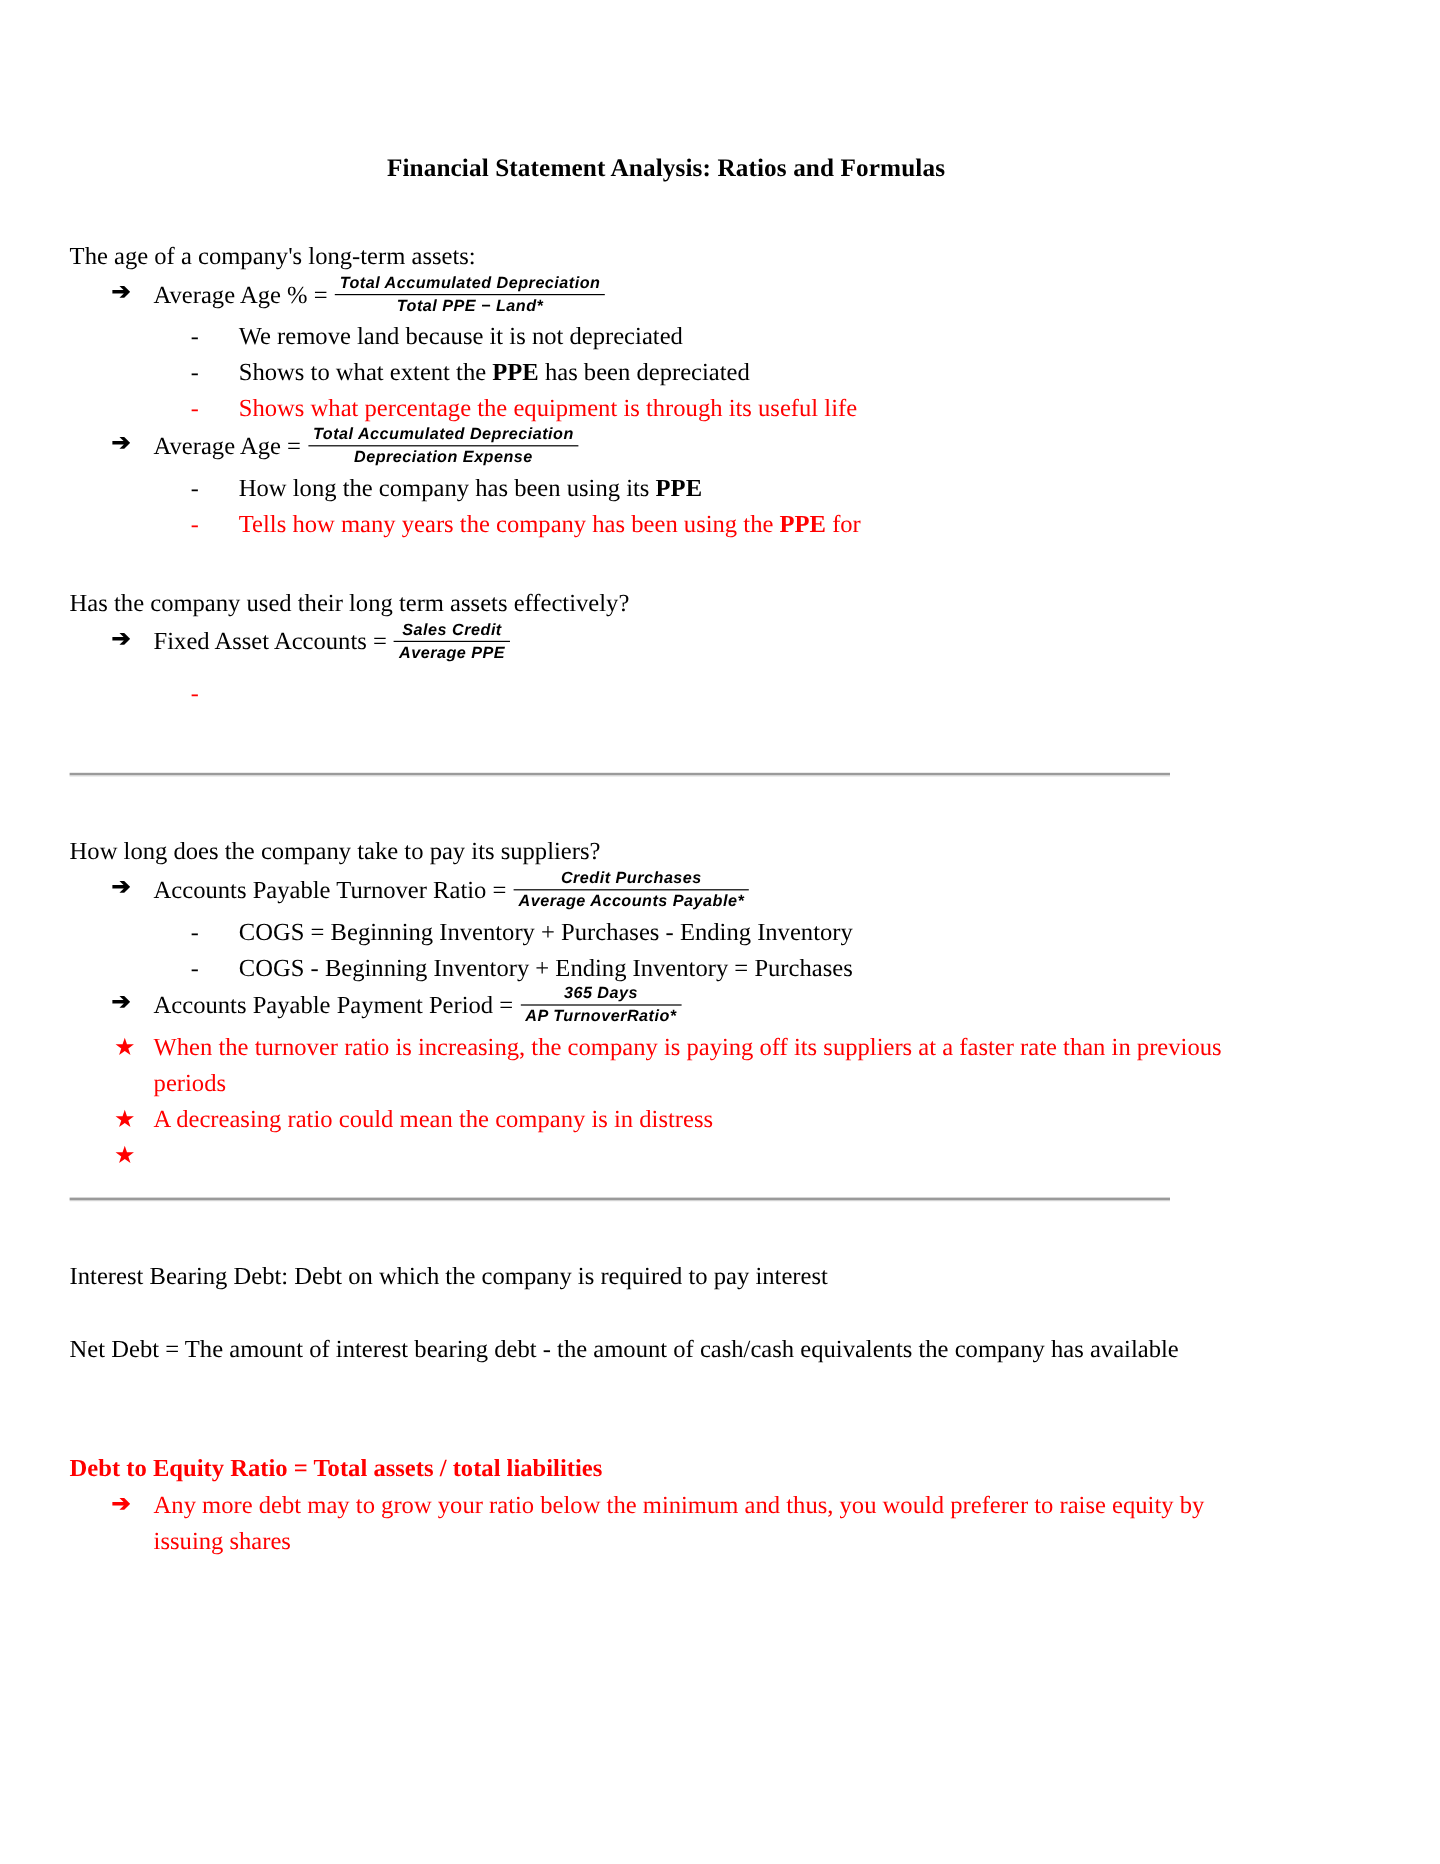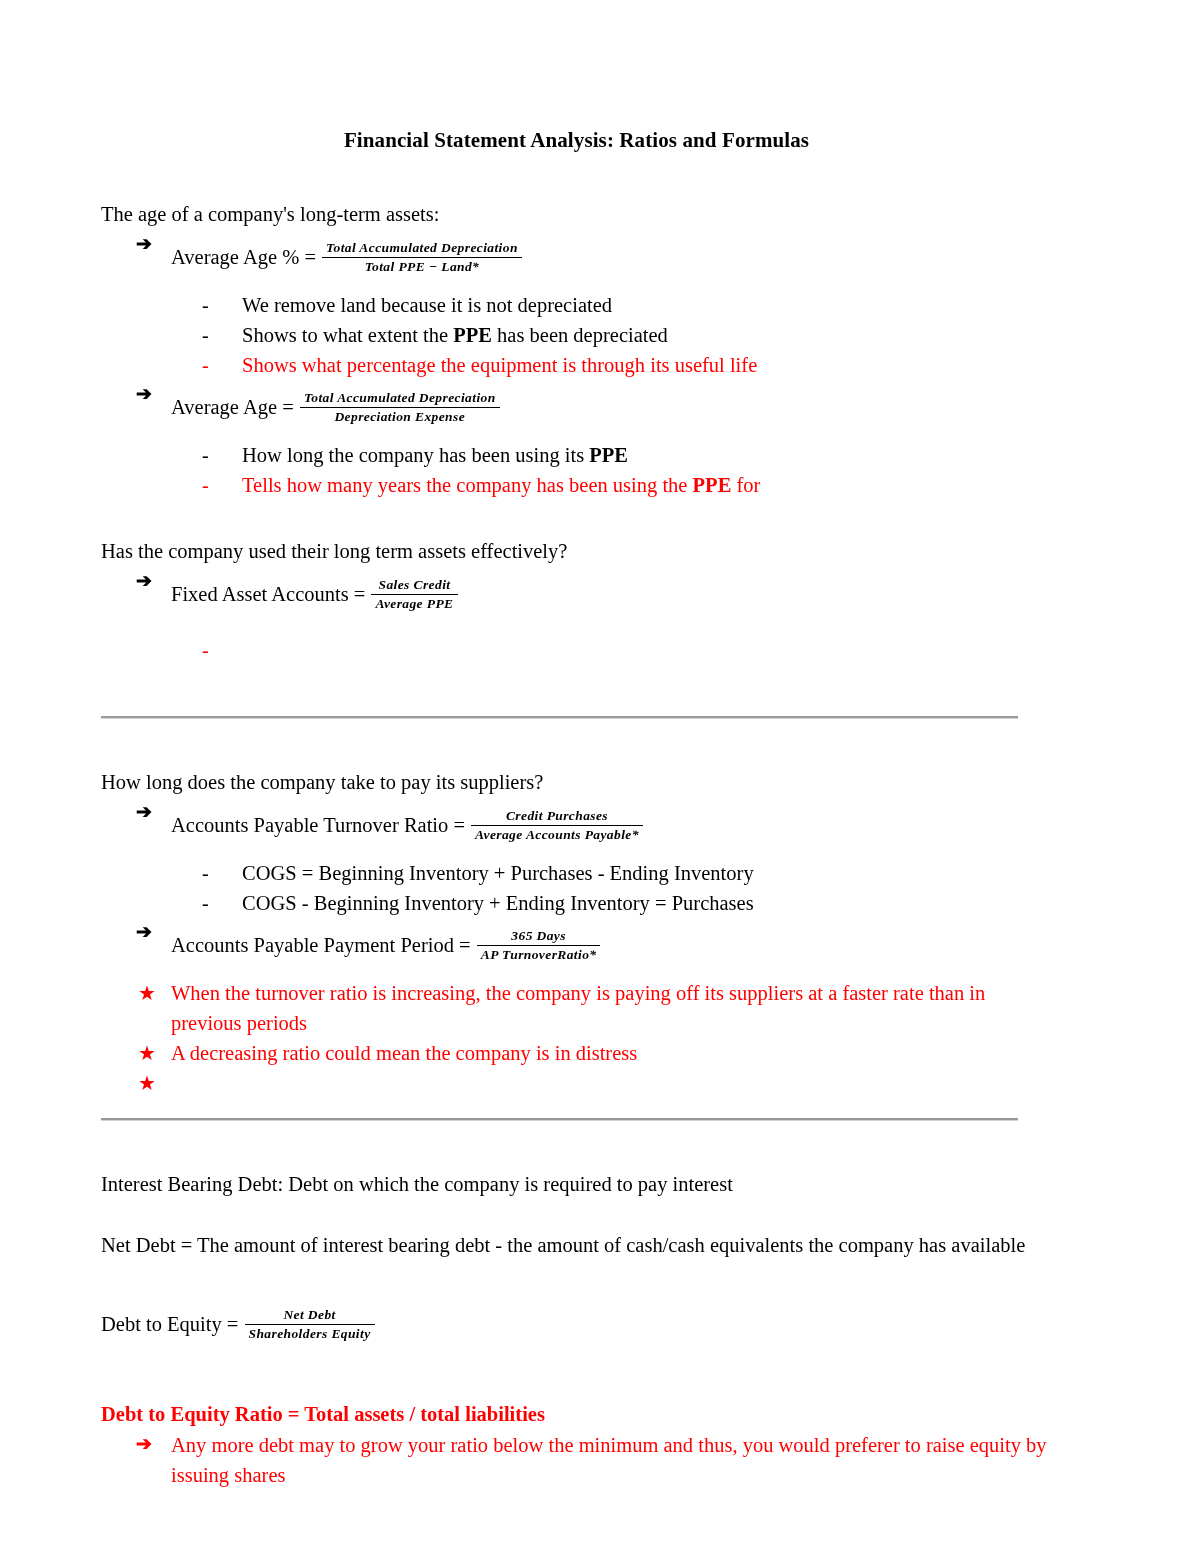--- a/index.html
+++ b/index.html
@@ -12,21 +12,21 @@
     height: 1553px;
     font-family: "Liberation Serif", "DejaVu Serif", serif;
     color: #000000;
     -webkit-font-smoothing: none;
   }
   .page {
     position: relative;
     width: 1200px;
     height: 1159px;
     box-sizing: border-box;
-    padding: 128px 140px 0 101px;
+    padding: 128px 140px 0 58px;
   }
 
   
   .doc-title {
     text-align: center;
     font-size: 21px;
     font-weight: bold;
     letter-spacing: 0.1px;
     margin: 0 0 46px 0;
     padding-right: 8px;
@@ -89,37 +89,37 @@
   }
   .lvlstar > li.item > .bullet-star {
     position: absolute;
     left: 37px;
     top: 0;
     font-size: 20px;
     line-height: 30px;
   }
 
   .red { color: #FF0000; }
-  .bold { font-weight: bold; margin-top: 11px; }
+  .bold { font-weight: bold; }
   .ppe { font-weight: bold; }
 
   
   .frac {
     display: inline-block;
     vertical-align: middle;
     text-align: center;
-    font-family: Liberation Serif, serif;
+    font-family: Liberation Sans, sans-serif;
     font-style: italic;
     font-weight: bold;
     font-size: 13.5px;
     line-height: 16px;
     letter-spacing: 0.4px;
     position: relative;
     top: -2px;
-    margin: 12px 1px;
+    margin: 0 1px;
   }
   .frac .num {
     display: block;
     padding: 0 4px 1px 4px;
     border-bottom: 1.6px solid #000;
     white-space: nowrap;
   }
   .frac .den {
     display: block;
     padding: 1px 4px 0 4px;
@@ -274,27 +274,20 @@
   <div style="height:48px"></div>
 
   <p class="para">Interest Bearing Debt: Debt on which the company is required to pay interest</p>
 
   <div style="height:30px"></div>
 
   <p class="para">Net Debt =  The amount of interest bearing debt - the amount of cash/cash equivalents  the company has available</p>
 
   <div style="height:36px"></div>
 
-  <p class="para">
-    <span>Debt to Equity  =</span>
-    <span class="frac">
-      <span class="num">Net Debt</span>
-      <span class="den">Shareholders Equity</span>
-    </span>
-  </p>
 
   <div style="height:32px"></div>
 
   <p class="para red bold">Debt to Equity Ratio = Total assets / total liabilities</p>
 
   <ul class="lvl lvl1">
     <li class="item red">
       <span class="bullet-arrow">➔</span>
       <span>Any more debt may to grow your ratio below the minimum and thus, you would preferer to raise equity by issuing shares</span>
     </li>

